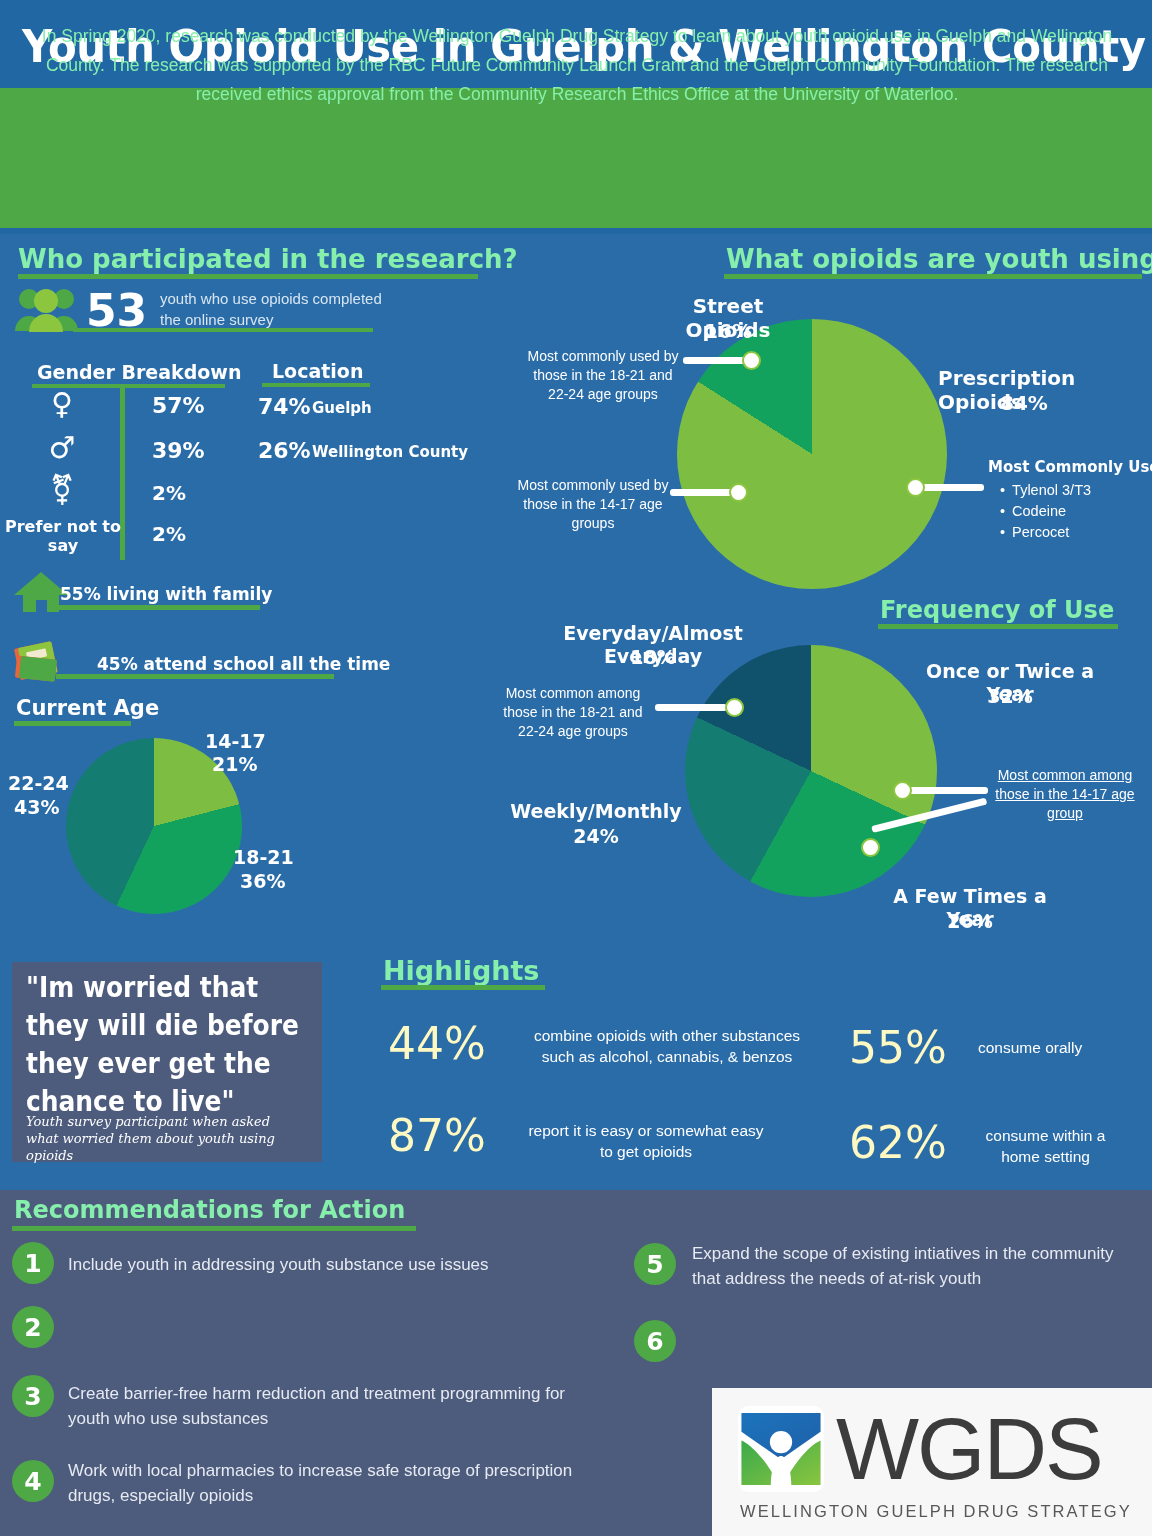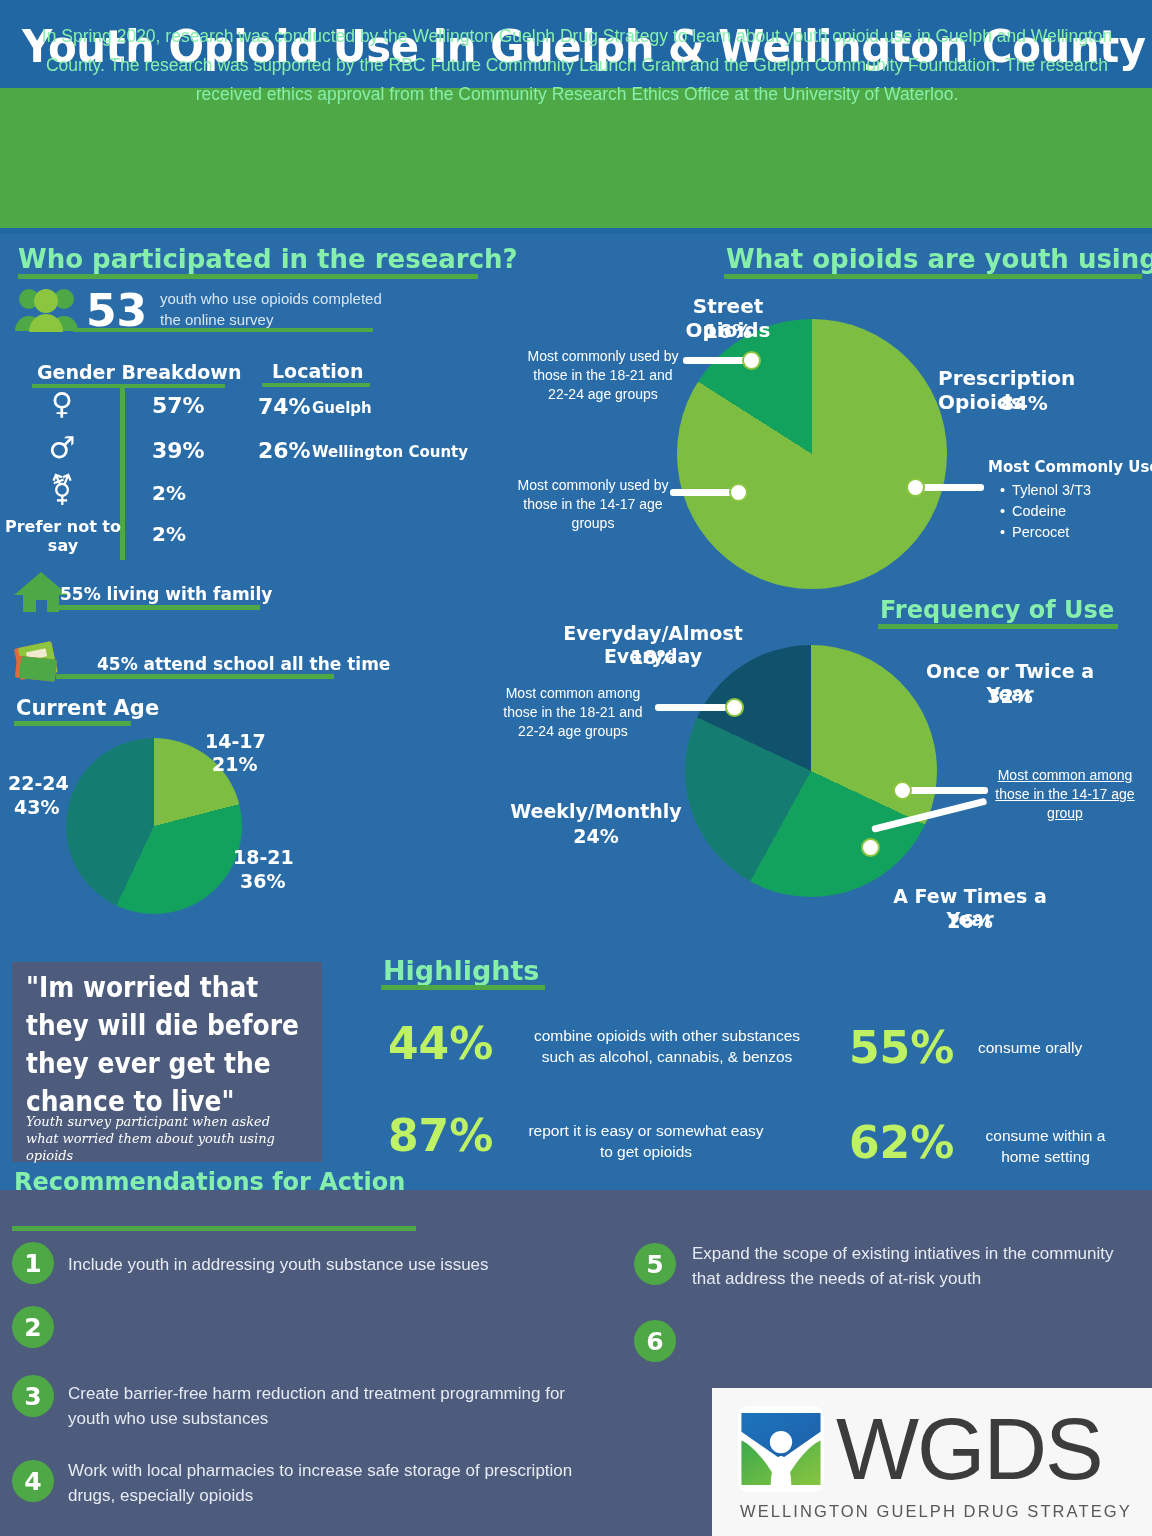--- a/index.html
+++ b/index.html
@@ -79,21 +79,21 @@
   .mcu-list li:before { content:"\2022"; margin-right:7px; }
 
   
   .quote-box { position:absolute; background:#4D5B7C; }
   .quote-text { position:absolute; color:#fff; font-size:29px; line-height:38px; font-weight:bold;
                 font-family:"DejaVu Sans", sans-serif; transform:scaleX(0.86); transform-origin:left top;}
   .quote-attr { position:absolute; color:#FFFFFF; font-size:13px; line-height:17px; font-style:italic;
                 font-family:"DejaVu Serif", serif; }
 
   
-  .hl-pct { position:absolute; color:#bef264; font-size:44px; font-weight:bold;
+  .hl-pct { position:absolute; color:#fef9c3; font-size:44px; font-weight:normal;
             font-family:"DejaVu Sans", sans-serif;text-align:center; }
   .hl-txt { position:absolute; color:#fff; font-size:15.5px; line-height:21px;
             font-family:"Liberation Sans", sans-serif; }
 
   
   .rec-panel { position:absolute; left:0; top:1190px; width:1152px; height:346px; background:#4D5B7C; }
   .rec-bullet {
     position:absolute; width:42px; height:42px; border-radius:50%;
     background:#4EA845; color:#fff; font-size:25px; font-weight:bold;
     display:flex; align-items:center; justify-content:center;
@@ -269,21 +269,21 @@
   <div class="hl-pct" style="left:849px; top:1022px;">55%</div>
   <div class="hl-txt" style="left:978px; top:1037px; width:160px;">consume orally</div>
 
   <div class="hl-pct" style="left:388px; top:1110px;">87%</div>
   <div class="hl-txt" style="left:521px; top:1120px; width:250px; text-align:center;">report it is easy or somewhat easy to get opioids</div>
 
   <div class="hl-pct" style="left:849px; top:1117px;">62%</div>
   <div class="hl-txt" style="left:978px; top:1125px; width:135px; text-align:center;">consume within a home setting</div>
 
   <div class="rec-panel"></div>
-  <div class="sec-head" style="left:14px; top:1168px; font-size:24px;">Recommendations for Action</div>
+  <div class="sec-head" style="left:14px; top:1196px; font-size:24px;">Recommendations for Action</div>
   <div class="ul-green" style="left:12px; top:1226px; width:404px;"></div>
 
   <div class="rec-bullet" style="left:12px; top:1242px;">1</div>
   <div class="rec-txt" style="left:68px; top:1252px; width:520px;">Include youth in addressing youth substance use issues</div>
 
   <div class="rec-bullet" style="left:12px; top:1306px;">2</div>
 
   <div class="rec-bullet" style="left:12px; top:1375px;">3</div>
   <div class="rec-txt" style="left:68px; top:1381px; width:520px;">Create barrier-free harm reduction and treatment programming for youth who use substances</div>
 

